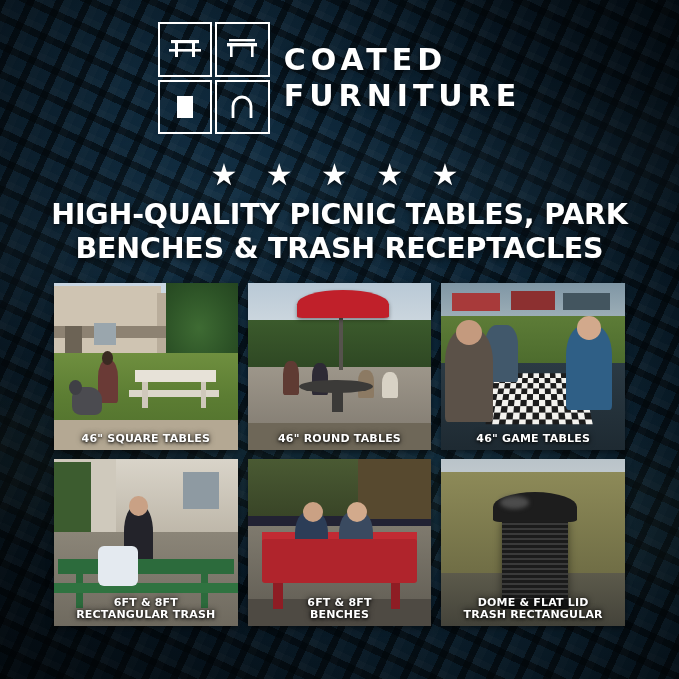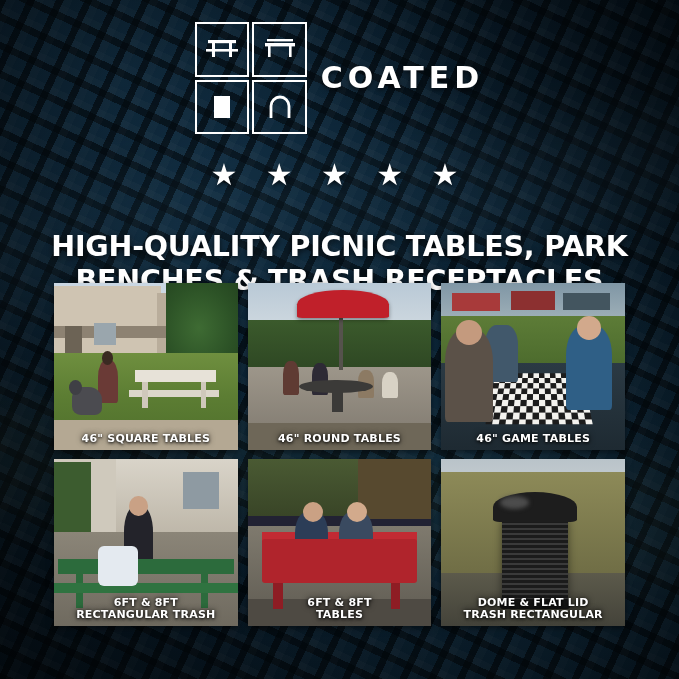--- a/index.html
+++ b/index.html
@@ -126,21 +126,20 @@
     left: 30px;
     right: 30px;
     text-align: center;
     color: #ffffff;
     font-family: "DejaVu Sans", sans-serif;
     font-weight: bold;
     font-size: 28.5px;
     line-height: 1.18;
     letter-spacing: -0.2px;
     text-shadow: 0 2px 6px rgba(0,0,0,0.75);
-    margin-top: 32px;
   }
 
   
   .tiles {
     position: absolute;
     top: 283px;
     left: 54px;
     width: 571px;
     display: grid;
     grid-template-columns: repeat(3, 1fr);
@@ -303,20 +302,21 @@
           </svg>
         </div>
         <div class="logo-cell">
           <svg width="34" height="32" viewBox="0 0 34 32" aria-hidden="true">
             <path d="M8 27 L8 15 a9 9 0 0 1 18 0 L26 27" fill="none" stroke="#fff" stroke-width="2.8"></path>
           </svg>
         </div>
       </div>
       <div class="logo-text">
         <div class="logo-word">COATED</div>
+        <div class="logo-word">FURNITURE</div>
       </div>
     </div>
 
     <div class="stars">★ ★ ★ ★ ★</div>
 
     <div class="headline">
       <div>HIGH-QUALITY PICNIC TABLES, PARK</div>
       <div>BENCHES &amp; TRASH RECEPTACLES</div>
     </div>
 
@@ -414,21 +414,21 @@
           <div class="obj t5-k1"></div>
           <div class="obj t5-k1h"></div>
           <div class="obj t5-k2"></div>
           <div class="obj t5-k2h"></div>
           <div class="obj t5-bench"></div>
           <div class="obj t5-leg1"></div>
           <div class="obj t5-leg2"></div>
         </div>
         <div class="tile-caption">
           <span>6FT &amp; 8FT</span><br>
-          <span>TABLES</span>
+          <span>BENCHES</span>
         </div>
       </div>
 
       <div class="tile">
         <div class="tile-scene">
           <div class="sky t6-sky"></div>
           <div class="obj t6-grass"></div>
           <div class="ground t6-grnd"></div>
           <div class="obj t6-can"></div>
           <div class="obj t6-base"></div>

